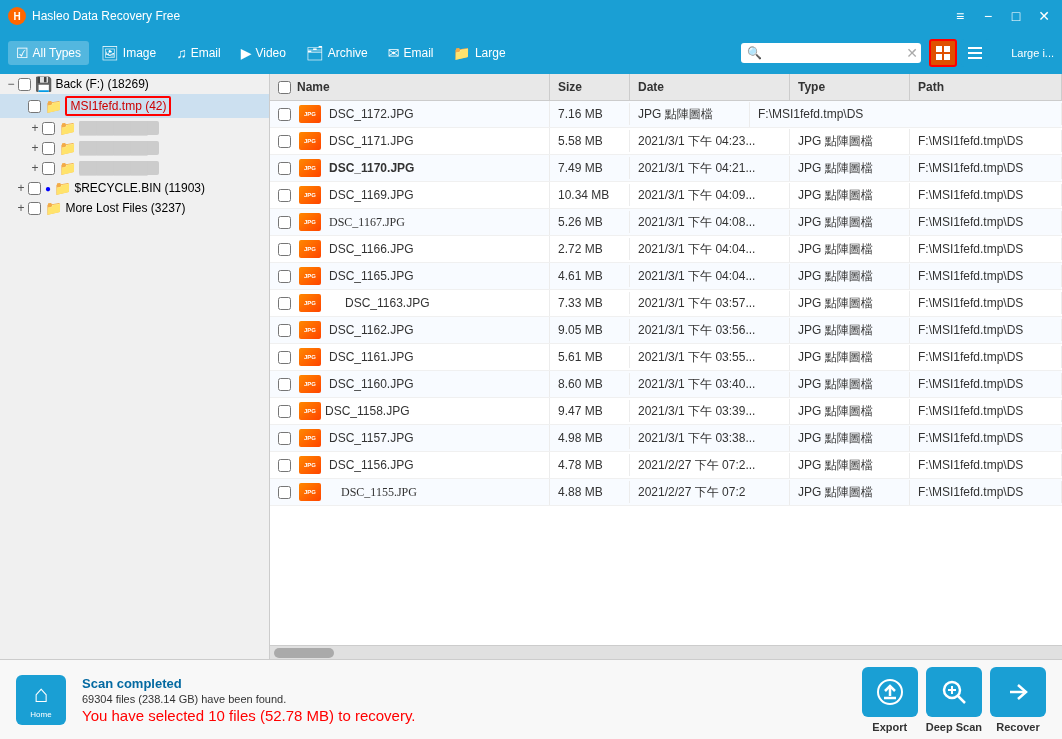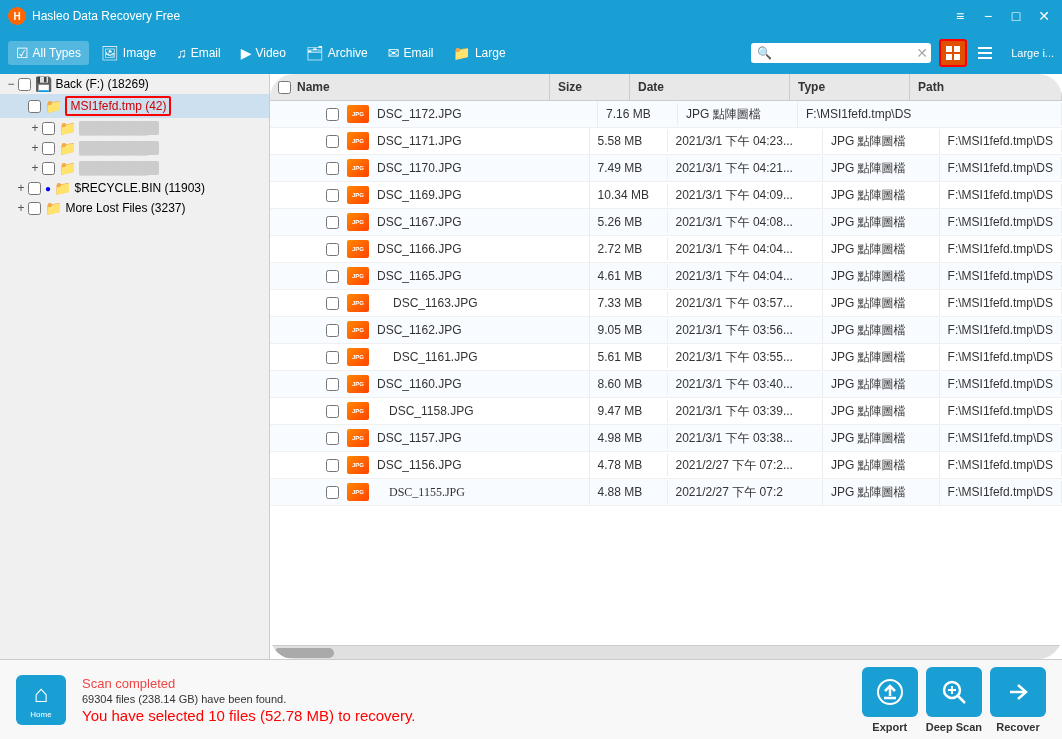--- a/index.html
+++ b/index.html
@@ -78,39 +78,39 @@
     .tree-toggle { width: 14px; text-align: center; color: #555; }
     .tree-checkbox { margin-right: 4px; }
     .tree-icon { margin-right: 3px; font-size: 14px; }
     .tree-label { font-size: 12px; }
     .tree-label.highlighted { border: 2px solid red; padding: 1px 3px; border-radius: 2px; color: #c00; }
     .indent1 { padding-left: 14px; }
     .indent2 { padding-left: 28px; }
 
     
     .file-list-area {
-      flex: 1; display: flex; flex-direction: column; overflow: hidden; border-radius: 24px;
+      flex: 1; display: flex; flex-direction: column; overflow: hidden;
     }
     .file-list-header {
       display: flex; background: #e8e8e8; border-bottom: 1px solid #ccc;
       font-size: 12px; font-weight: bold; color: #333; flex-shrink: 0;
     }
     .file-list-header .col {
       padding: 6px 8px; border-right: 1px solid #ccc; display: flex; align-items: center;
     }
     .col-name { width: 280px; }
     .col-size { width: 80px; }
     .col-date { width: 160px; }
     .col-type { width: 120px; }
     .col-path { flex: 1; }
 
     .file-list-body { flex: 1; overflow-y: auto; }
     .file-row {
       display: flex; align-items: center; border-bottom: 1px solid #f0f0f0;
-      font-size: 12px; color: #333; padding-left: 48px;
+      font-size: 12px; color: #333;
     }
     .file-row:nth-child(odd) { background: #f8fbff; }
     .file-row:nth-child(even) { background: #fff; }
     .file-row .col { padding: 4px 8px; border-right: 1px solid #ececec; display: flex; align-items: center; gap: 4px; }
     .jpg-icon {
       width: 22px; height: 18px; position: relative; display: inline-flex; align-items: center; justify-content: center;
       background: linear-gradient(135deg, #ff8800 0%, #ff4400 100%);
       border-radius: 2px; color: white; font-size: 7px; font-weight: bold;
     }
     .jpg-icon::after { content: 'JPG'; font-size: 6px; }
@@ -124,21 +124,21 @@
       height: 80px; background: #f8f8f8; border-top: 1px solid #ccc;
       display: flex; align-items: center; padding: 0 16px; gap: 16px; flex-shrink: 0;
     }
     .status-home-icon {
       width: 50px; height: 50px; background: #1a9fd4; border-radius: 6px;
       display: flex; flex-direction: column; align-items: center; justify-content: center;
       cursor: pointer; color: white; font-size: 8px; gap: 2px;
     }
     .home-symbol { font-size: 24px; }
     .status-text { flex: 1; }
-    .status-title { font-weight: normal; font-size: 13px; color: #ef4444; }
+    .status-title { font-weight: bold; font-size: 13px; color: #0369a1; }
     .status-detail { font-size: 11px; color: #333; margin-top: 2px; }
     .status-selected { font-size: 15px; color: red; margin-top: 2px; }
     .status-actions { display: flex; gap: 8px; margin-left: auto; }
     .action-btn {
       display: flex; flex-direction: column; align-items: center; gap: 4px;
       cursor: pointer;
     }
     .action-icon {
       width: 56px; height: 50px; background: #1a9fd4; border-radius: 6px;
       display: flex; align-items: center; justify-content: center;
@@ -202,21 +202,21 @@
       <rect x="9" y="9" width="6" height="6" fill="white"></rect>
     </svg>
   </div>
   <div class="view-btn2">
     <svg width="16" height="16" viewBox="0 0 16 16">
       <rect x="1" y="2" width="14" height="2" fill="white"></rect>
       <rect x="1" y="7" width="14" height="2" fill="white"></rect>
       <rect x="1" y="12" width="14" height="2" fill="white"></rect>
     </svg>
   </div>
-  <span style="color:white; font-size:11px; white-space:nowrap; margin-left:8px;">Large i...</span>
+  <span style="color:white; font-size:11px; white-space:nowrap; margin-left:18px;">Large i...</span>
 </div>
 
 <div class="main-area">
 
   <div class="sidebar">
 
     <div class="tree-item">
       <span class="tree-toggle">−</span>
       <input type="checkbox" class="tree-checkbox" style="">
       <span class="tree-icon">💾</span>
@@ -317,21 +317,21 @@
             <span>JPG 點陣圖檔</span>
           </div>
       <div class="col col-path">
             <span>F:\MSI1fefd.tmp\DS</span>
           </div>
     </div>
         <div class="file-row">
       <div class="col col-name">
         <input type="checkbox" style="margin-right: 4px;">
         <span class="jpg-icon"></span>
-        <span style="margin-left:4px;">DSC_1170.JPG</span>
+        <span style="margin-left:4px;font-weight:bold;">DSC_1170.JPG</span>
       </div>
       <div class="col col-size">
             <span>7.49 MB</span>
           </div>
       <div class="col col-date">
             <span>2021/3/1 下午 04:21...</span>
           </div>
       <div class="col col-type">
             <span>JPG 點陣圖檔</span>
           </div>
@@ -355,21 +355,21 @@
             <span>JPG 點陣圖檔</span>
           </div>
       <div class="col col-path">
             <span>F:\MSI1fefd.tmp\DS</span>
           </div>
     </div>
         <div class="file-row">
       <div class="col col-name">
         <input type="checkbox" style="margin-right: 4px;">
         <span class="jpg-icon"></span>
-        <span style="margin-left:4px;">DSC_1167.JPG</span>
+        <span style="margin-left:4px;font-family:Liberation Serif, serif;">DSC_1167.JPG</span>
       </div>
       <div class="col col-size">
             <span>5.26 MB</span>
           </div>
       <div class="col col-date">
             <span>2021/3/1 下午 04:08...</span>
           </div>
       <div class="col col-type">
             <span>JPG 點陣圖檔</span>
           </div>
@@ -450,21 +450,21 @@
             <span>JPG 點陣圖檔</span>
           </div>
       <div class="col col-path">
             <span>F:\MSI1fefd.tmp\DS</span>
           </div>
     </div>
         <div class="file-row">
       <div class="col col-name">
         <input type="checkbox" style="margin-right: 4px;">
         <span class="jpg-icon"></span>
-        <span style="margin-left:20px;">DSC_1161.JPG</span>
+        <span style="margin-left:4px;">DSC_1161.JPG</span>
       </div>
       <div class="col col-size">
             <span>5.61 MB</span>
           </div>
       <div class="col col-date">
             <span>2021/3/1 下午 03:55...</span>
           </div>
       <div class="col col-type">
             <span>JPG 點陣圖檔</span>
           </div>
@@ -488,21 +488,21 @@
             <span>JPG 點陣圖檔</span>
           </div>
       <div class="col col-path">
             <span>F:\MSI1fefd.tmp\DS</span>
           </div>
     </div>
         <div class="file-row">
       <div class="col col-name">
         <input type="checkbox" style="margin-right: 4px;">
         <span class="jpg-icon"></span>
-        <span style="margin-left:16px;">DSC_1158.JPG</span>
+        <span style="margin-left:0;">DSC_1158.JPG</span>
       </div>
       <div class="col col-size">
             <span>9.47 MB</span>
           </div>
       <div class="col col-date">
             <span>2021/3/1 下午 03:39...</span>
           </div>
       <div class="col col-type">
             <span>JPG 點陣圖檔</span>
           </div>

